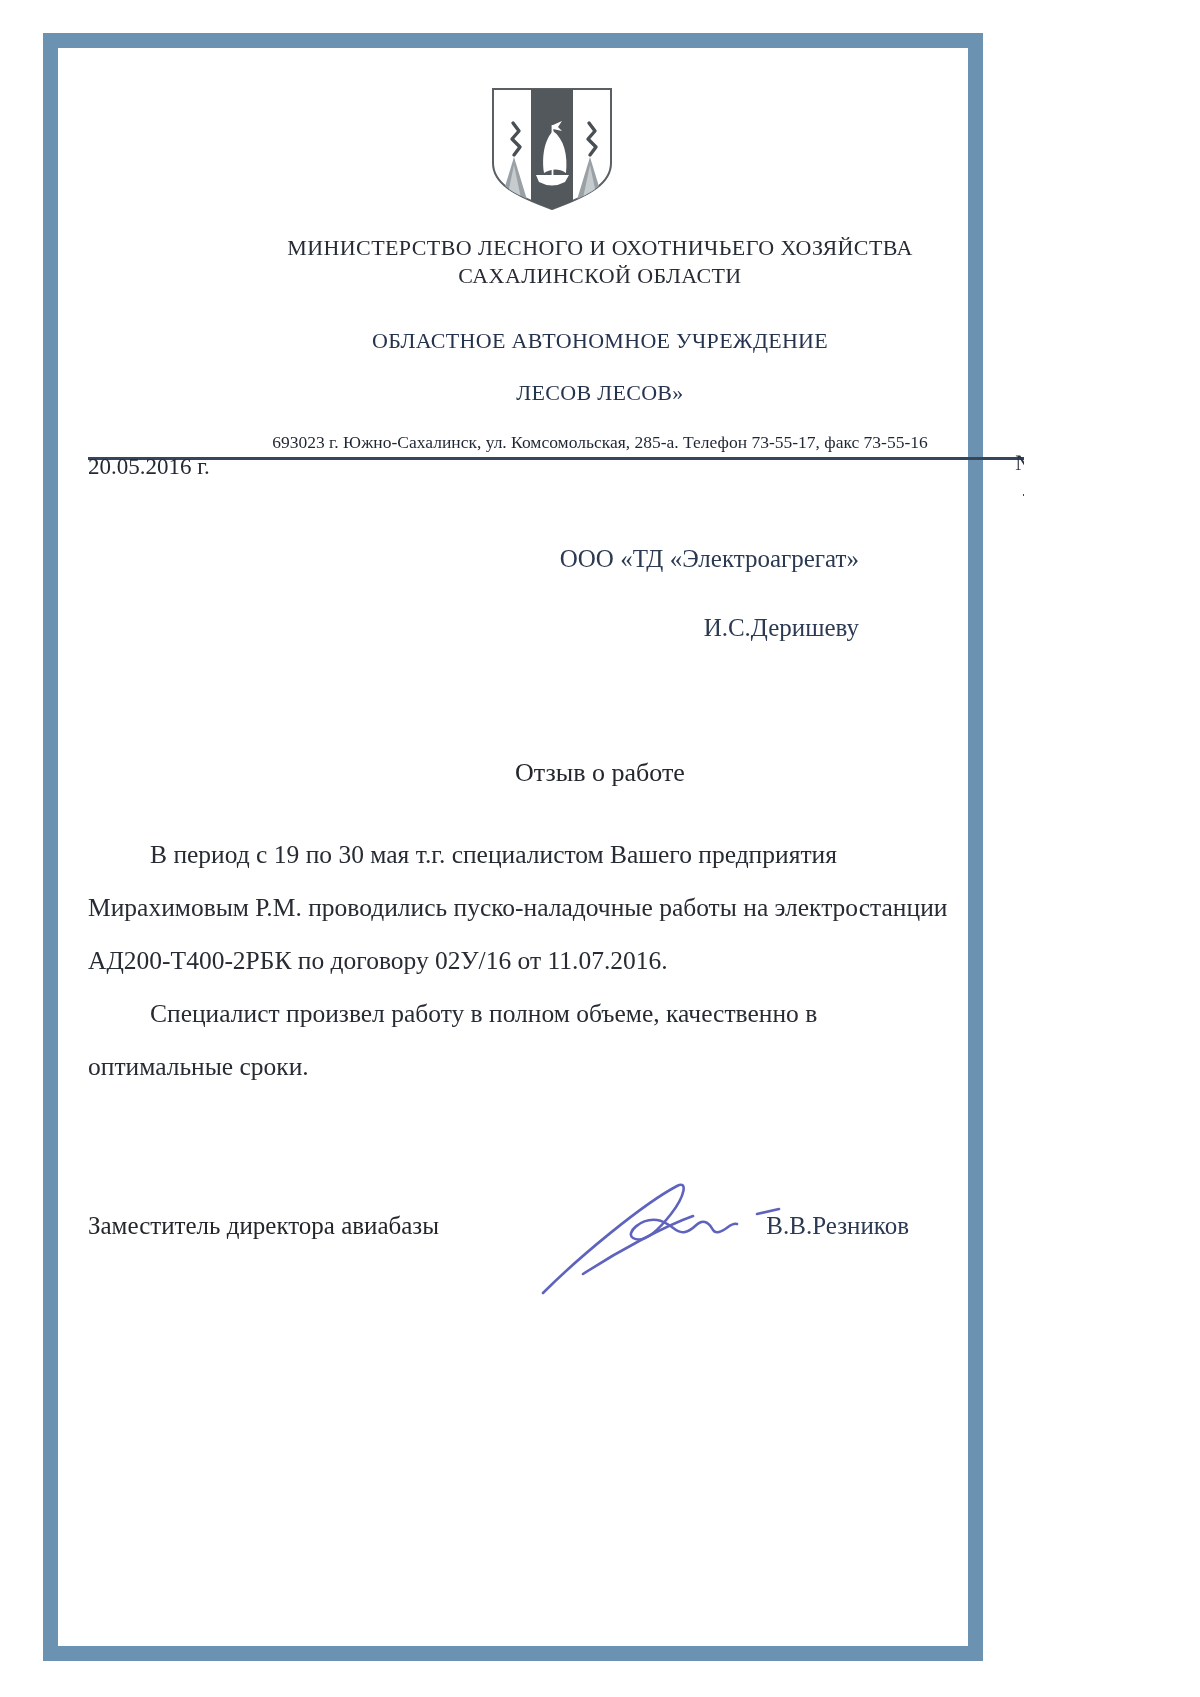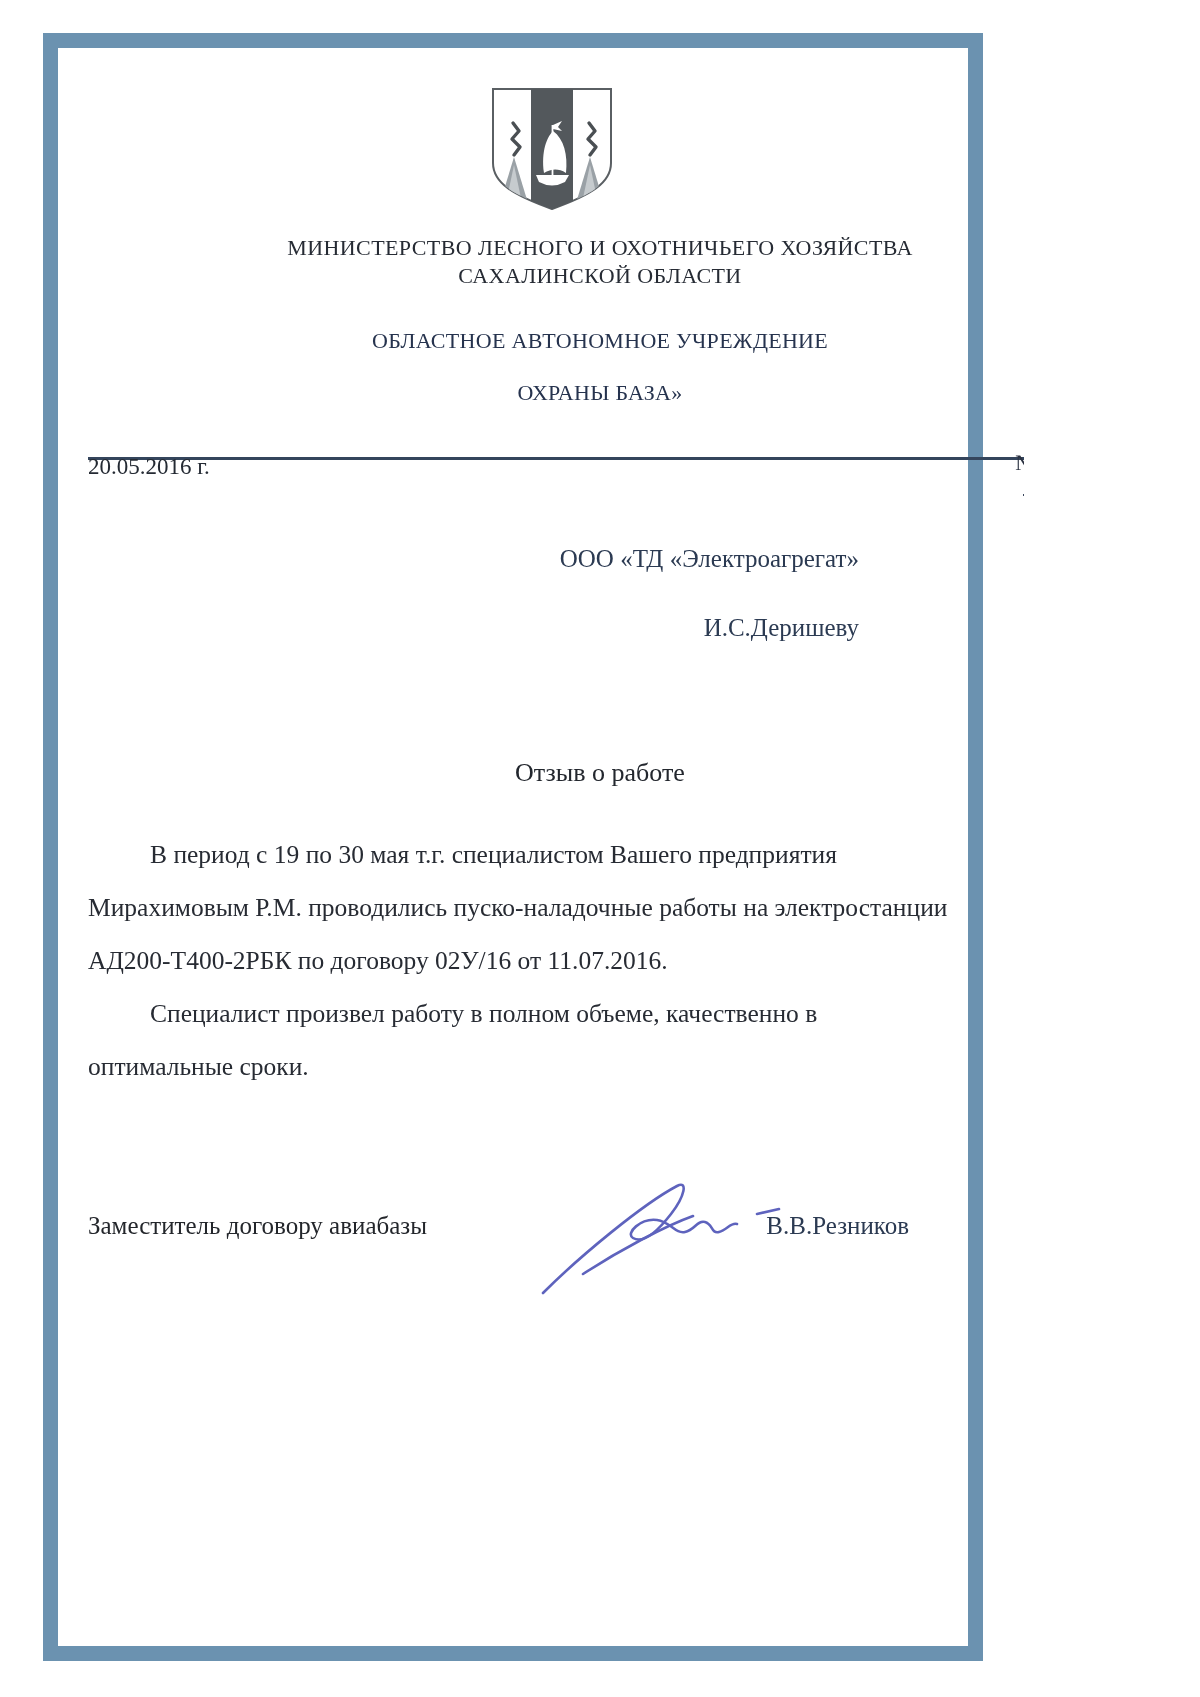--- a/index.html
+++ b/index.html
@@ -67,22 +67,23 @@
         <polygon points="95,118 111,118 103,80" fill="#c6cbce"></polygon>
         <polyline points="103,70 109,62 101,54 108,46 102,38" fill="none" stroke="#4a4f53" stroke-width="3.4" stroke-linecap="round" stroke-linejoin="round"></polyline>
       </g>
     </svg>
   </div>
 
   <div class="abs center ministry" style="top:235px;">МИНИСТЕРСТВО ЛЕСНОГО И ОХОТНИЧЬЕГО ХОЗЯЙСТВА</div>
   <div class="abs center ministry" style="top:263px;">САХАЛИНСКОЙ ОБЛАСТИ</div>
 
   <div class="abs center org" style="top:328px;">ОБЛАСТНОЕ АВТОНОМНОЕ УЧРЕЖДЕНИЕ</div>
-  <div class="abs center org" style="top:380px;">ОХРАНЫ БАЗА»</div>
+  <div class="abs center org" style="top:380px;">ЛЕСОВ ЛЕСОВ»</div>
 
+  <div class="abs center address" style="top:432px;">693023 г. Южно-Сахалинск, ул. Комсомольская, 285-а. Телефон 73-55-17, факс 73-55-16</div>
 
   <div class="abs rule" style="top:457px;"></div>
 
   <div class="abs date" style="top:454px;">20.05.2016 г.</div>
   <div class="abs numblock" style="top:450px;">
     <span>№</span><span class="num-line"></span>
   </div>
 
   <div class="abs addressee" style="top:542px;">
     <div>ООО «ТД «Электроагрегат»</div>
@@ -90,21 +91,21 @@
   </div>
 
   <div class="abs center doc-title" style="top:758px;">Отзыв о работе</div>
 
   <div class="abs bodyline indent" style="top:840px;">В период с 19 по 30 мая т.г. специалистом Вашего предприятия</div>
   <div class="abs bodyline" style="top:893px;">Мирахимовым Р.М. проводились пуско-наладочные работы на электростанции</div>
   <div class="abs bodyline" style="top:946px;">АД200-Т400-2РБК по договору 02У/16 от 11.07.2016.</div>
   <div class="abs bodyline indent" style="top:999px;">Специалист произвел работу в полном объеме, качественно в</div>
   <div class="abs bodyline" style="top:1052px;">оптимальные сроки.</div>
 
-  <div class="abs sig-position" style="top:1212px;">Заместитель договору авиабазы</div>
+  <div class="abs sig-position" style="top:1212px;">Заместитель директора авиабазы</div>
 
   <div class="abs" style="left:525px;top:1178px;width:290px;height:122px;">
     <svg width="290" height="122" viewBox="0 0 290 122">
       <g fill="none" stroke="#5156b8" stroke-width="2.6" stroke-linecap="round" stroke-linejoin="round" opacity="0.92">
         <path d="M18,115 C55,78 118,26 152,8 C163,2 160,18 146,36 C132,54 118,66 108,60 C100,55 116,40 132,42 C146,44 150,56 160,54 C170,52 172,42 180,44 C188,46 186,56 194,54 C202,52 206,44 212,46"></path>
         <path d="M58,96 C95,72 140,48 168,38"></path>
         <path d="M232,36 L254,31"></path>
       </g>
     </svg>
   </div>

